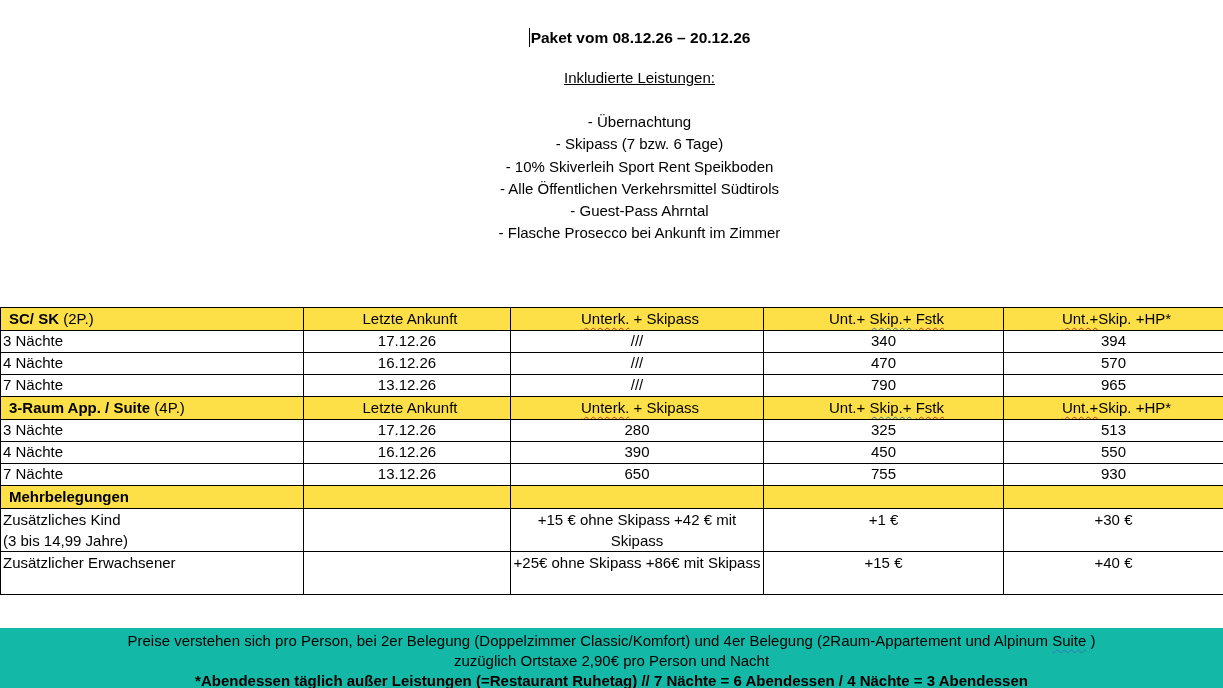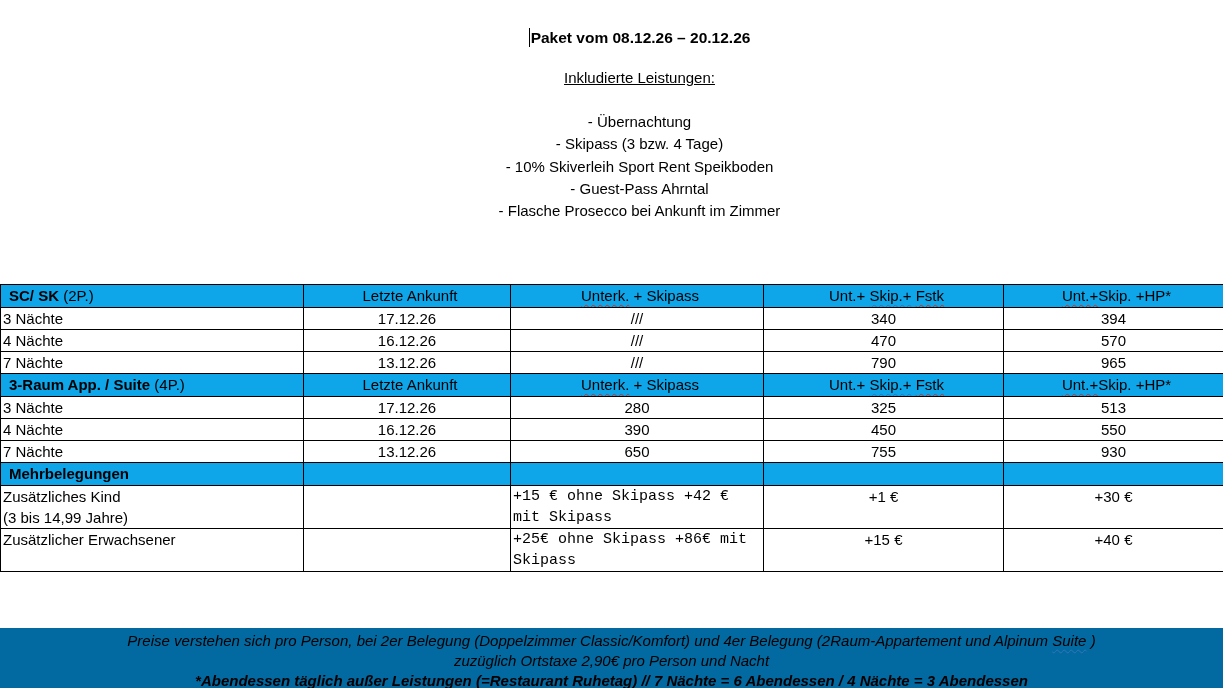--- a/index.html
+++ b/index.html
@@ -21,48 +21,49 @@
   .note-line { margin-top:19px; font-weight:bold; line-height:21px; }
 
   
   table.price { border-collapse:collapse; table-layout:fixed; width:1223px; margin-top:62px; }
   table.price td {
     border:1px solid #000; height:21px; line-height:20px;
     padding:0 2px; overflow:hidden; vertical-align:middle;
   }
   td.cl { text-align:left; padding-left:7px; }
   td.cc { text-align:center; }
-  tr.green td { background:#0ea5e9;padding-left:8px; }
+  tr.green td { background:#fde047;padding-left:8px; }
   tr.hdr td { height:22px; }
   tr.tall td { height:42px; vertical-align:top; line-height:21px; padding-top:0px; }
-  td.wrapcell { text-align:left; padding-left:8px;font-family:Liberation Mono, monospace; }
+  td.wrapcell { text-align:center; padding-left:8px; }
 
   
   .wr { text-decoration-line:underline; text-decoration-style:wavy; text-decoration-color:#cc2f26; text-decoration-thickness:1px; text-underline-offset:3px; }
   .wb { text-decoration-line:underline; text-decoration-style:wavy; text-decoration-color:#2e75b6; text-decoration-thickness:1px; text-underline-offset:3px; }
   .wt { text-decoration-line:underline; text-decoration-style:wavy; text-decoration-color:#28a0a0; text-decoration-thickness:1px; text-underline-offset:3px; }
 
   
   .footer {
     position:absolute; left:0; right:0; bottom:0; height:60px;
-    background:#0369a1; text-align:center; box-sizing:border-box; padding-top:3px;font-style:italic;
+    background:#14b8a6; text-align:center; box-sizing:border-box; padding-top:3px;
   }
   .footer div { line-height:20px; }
   .footer .l3 { font-weight:bold; }
 </style>
 </head>
 <body>
 
 <div class="top">
   <div class="title-line"><span class="caret"></span><span>Paket vom 08.12.26 – 20.12.26</span></div>
   <div class="subtitle-line"><span class="u">Inkludierte Leistungen:</span></div>
   <div class="included">
     <div>- Übernachtung</div>
-    <div>- Skipass (3 bzw. 4 Tage)</div>
+    <div>- Skipass (7 bzw. 6 Tage)</div>
     <div>- 10% Skiverleih Sport Rent Speikboden</div>
+    <div>- Alle Öffentlichen Verkehrsmittel Südtirols</div>
     <div>- Guest-Pass Ahrntal</div>
     <div>- Flasche Prosecco bei Ankunft im Zimmer</div>
   </div>
 </div>
 
 <table class="price">
   <colgroup>
     <col style="width:303px">
       <col style="width:207px">
       <col style="width:253px">

